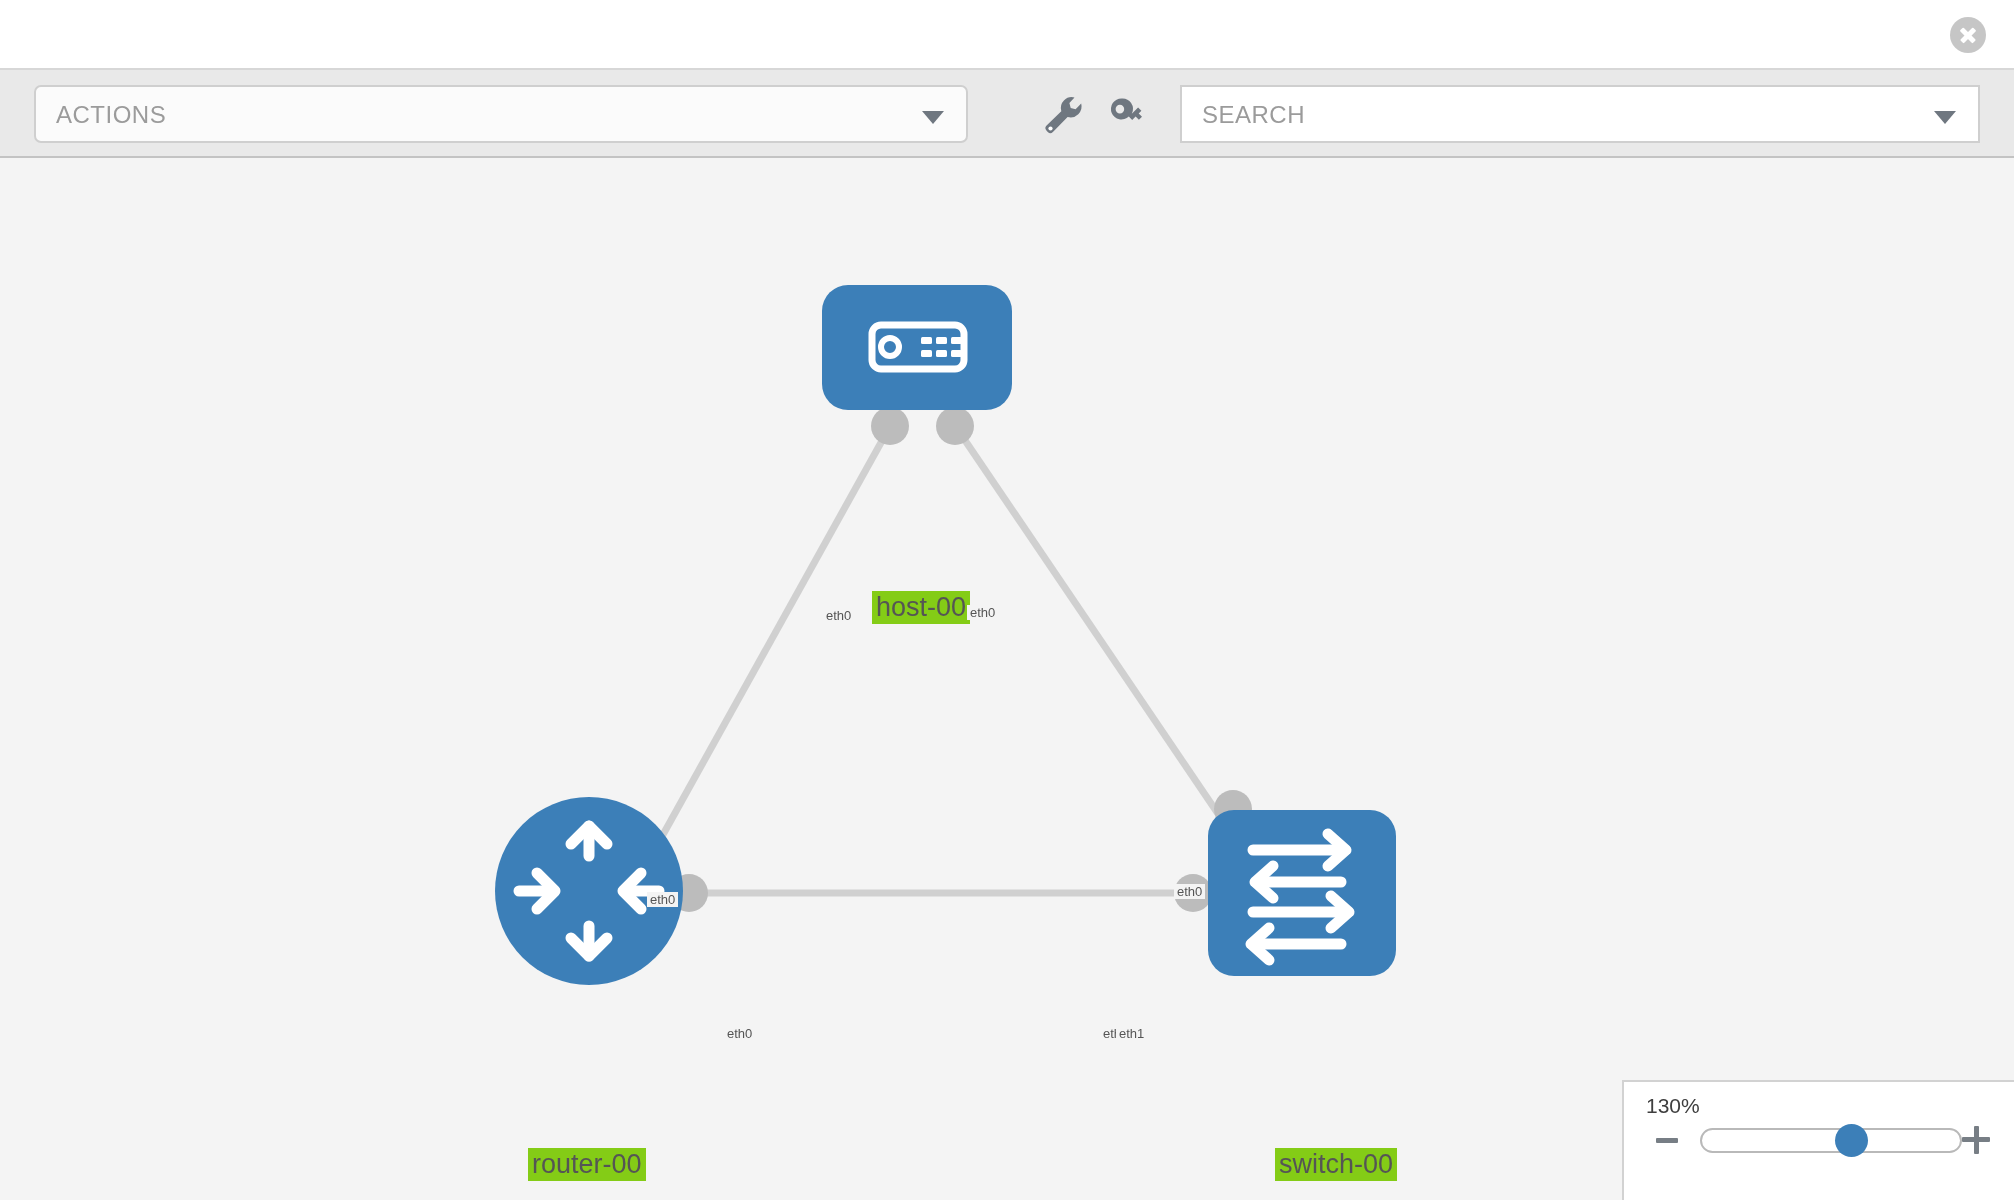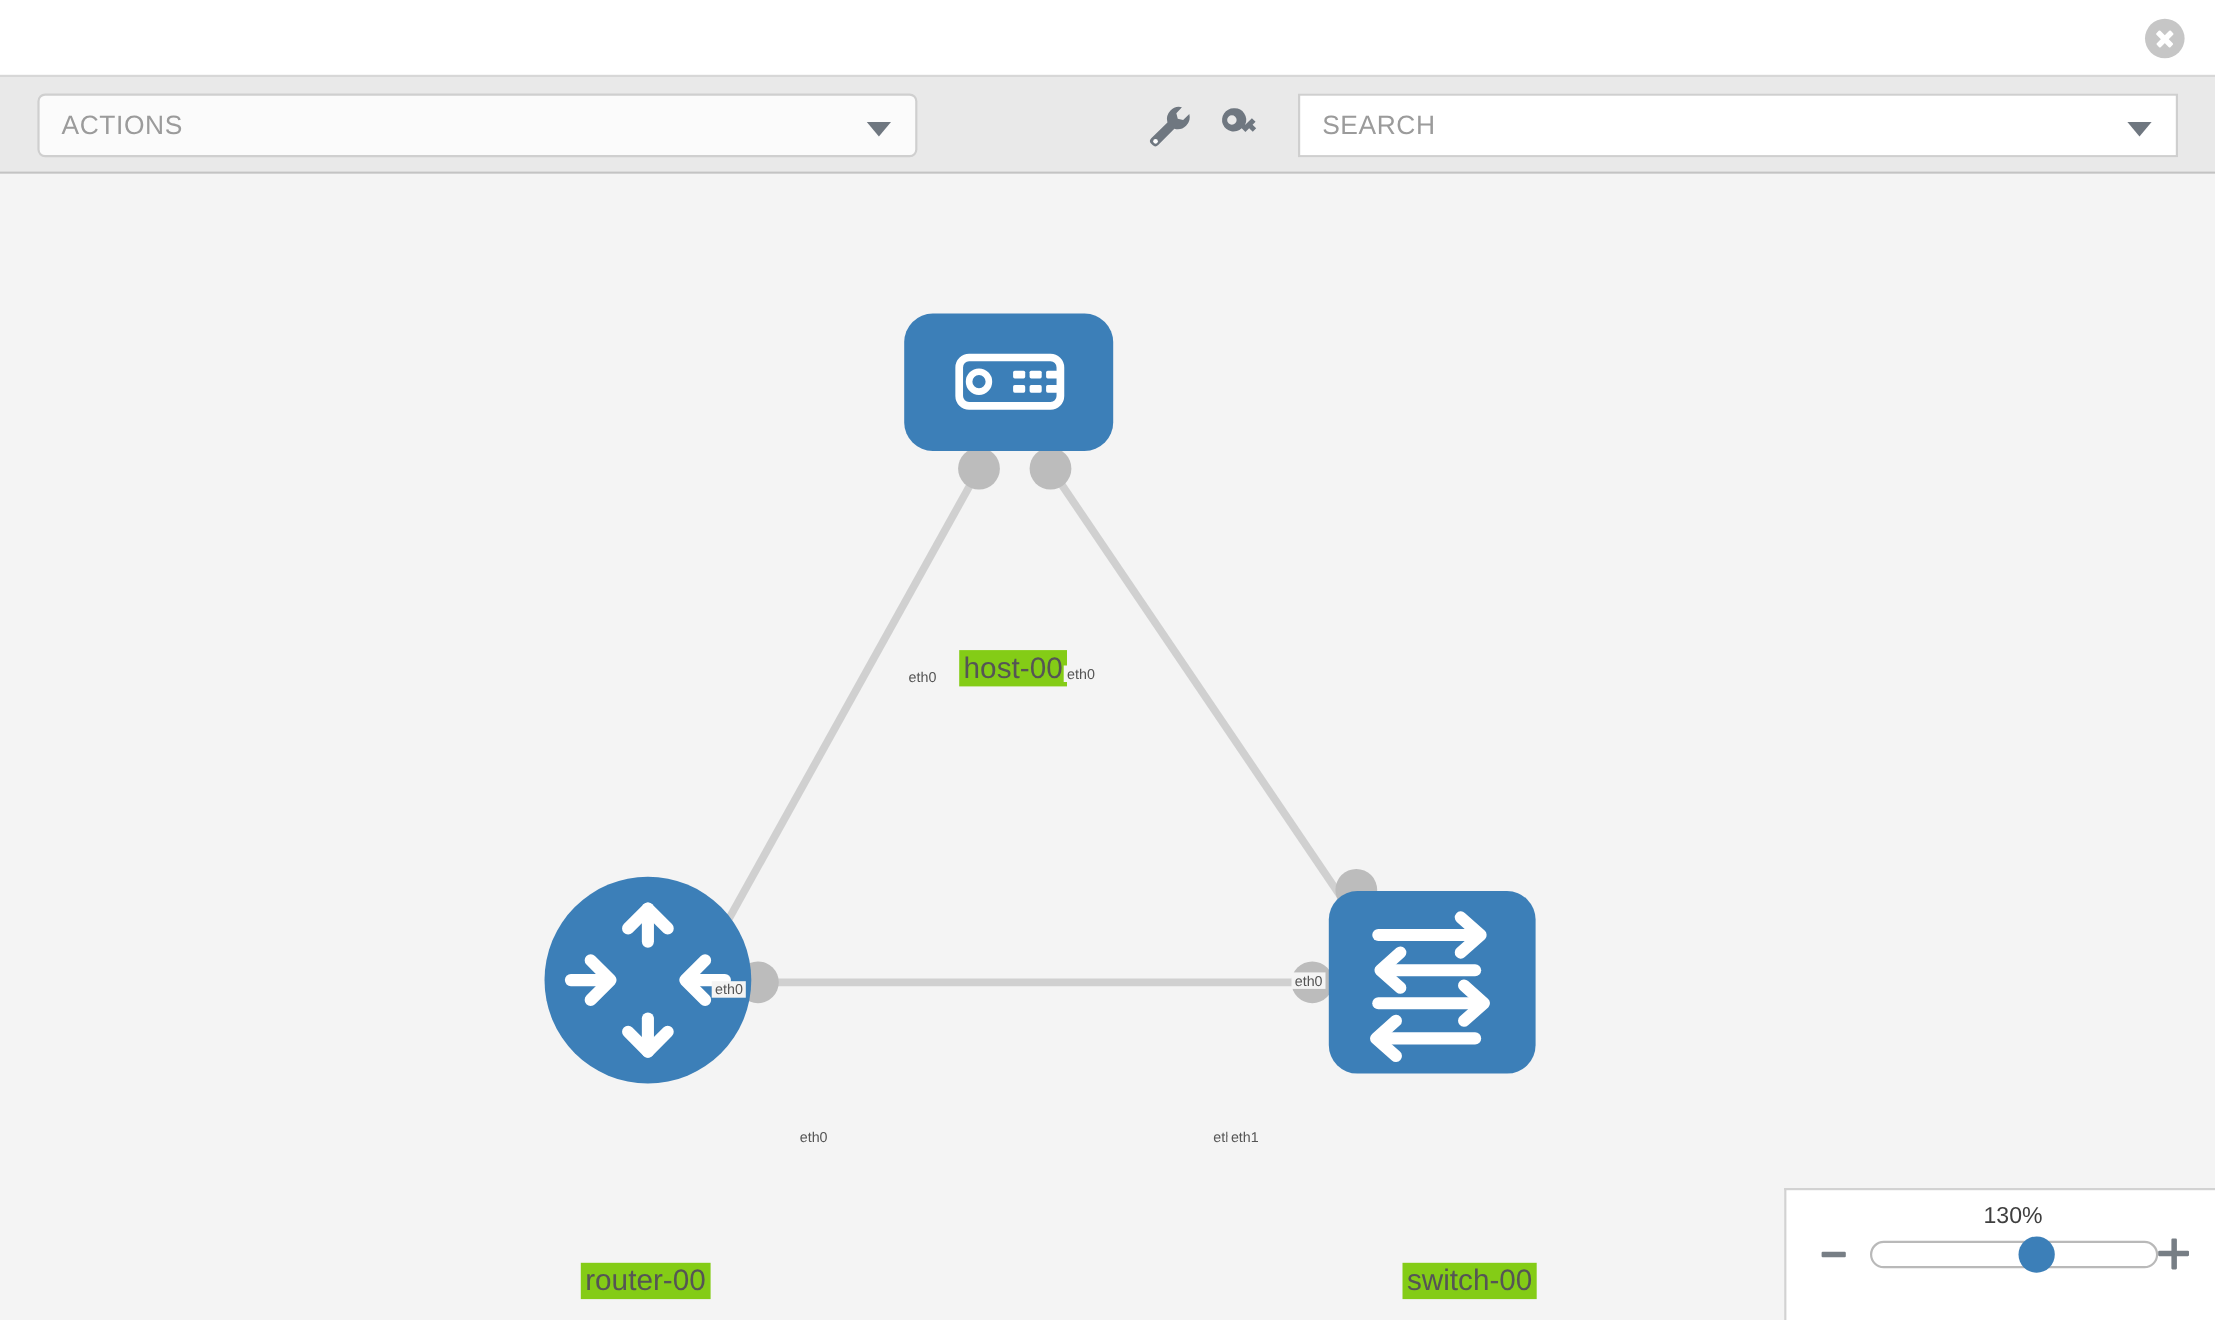--- a/index.html
+++ b/index.html
@@ -41,21 +41,21 @@
 
   
   .toolbar {
     position: absolute; left: 0; top: 70px;
     width: 2014px; height: 88px;
     background: #e9e9e9;
     border-bottom: 2px solid #c3c3c3;
   }
   .actions-select {
     position: absolute; left: 34px; top: 15px;
-    width: 800px; height: 58px;
+    width: 934px; height: 58px;
     background: #fbfbfb;
     border: 2px solid #cfcfcf;
     border-radius: 7px;
     cursor: pointer;
   }
   .actions-select .sel-label {
     position: absolute; left: 20px; top: 14px;
     font-size: 24px; color: #9b9b9b;
     letter-spacing: 0.5px;
   }
@@ -118,21 +118,21 @@
   
   .zoom-panel {
     position: absolute; right: 0; bottom: 0;
     width: 392px; height: 120px;
     background: #ffffff;
     border-top: 2px solid #d2d2d2;
     border-left: 2px solid #d2d2d2;
   }
   .zoom-pct {
     position: absolute; left: 0; right: 0; top: 12px;
-    text-align: center;
+    text-align: left;
     font-size: 21px; color: #3f3f3f; margin-left: 22px;
   }
   .zoom-minus {
     position: absolute; left: 32px; top: 56px;
     width: 22px; height: 5px; border-radius: 1px;
     background: #777e85;
     cursor: pointer;
   }
   .zoom-plus {
     position: absolute; right: 24px; top: 44px;

